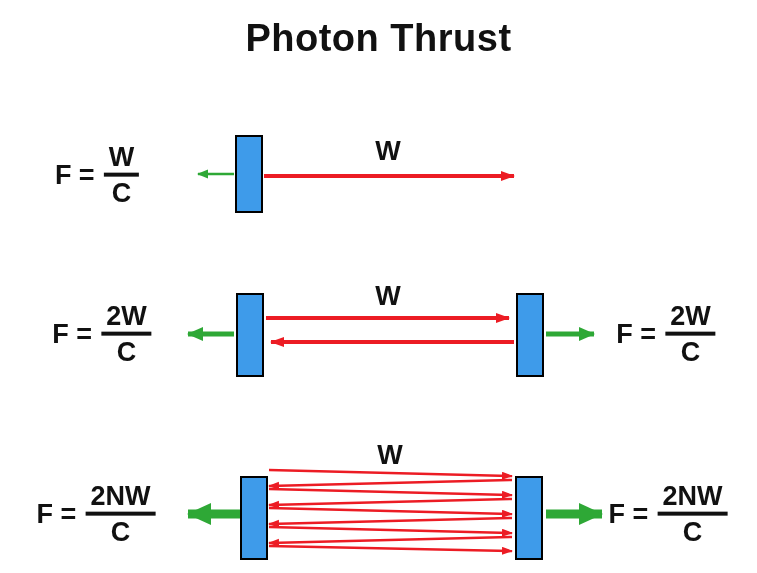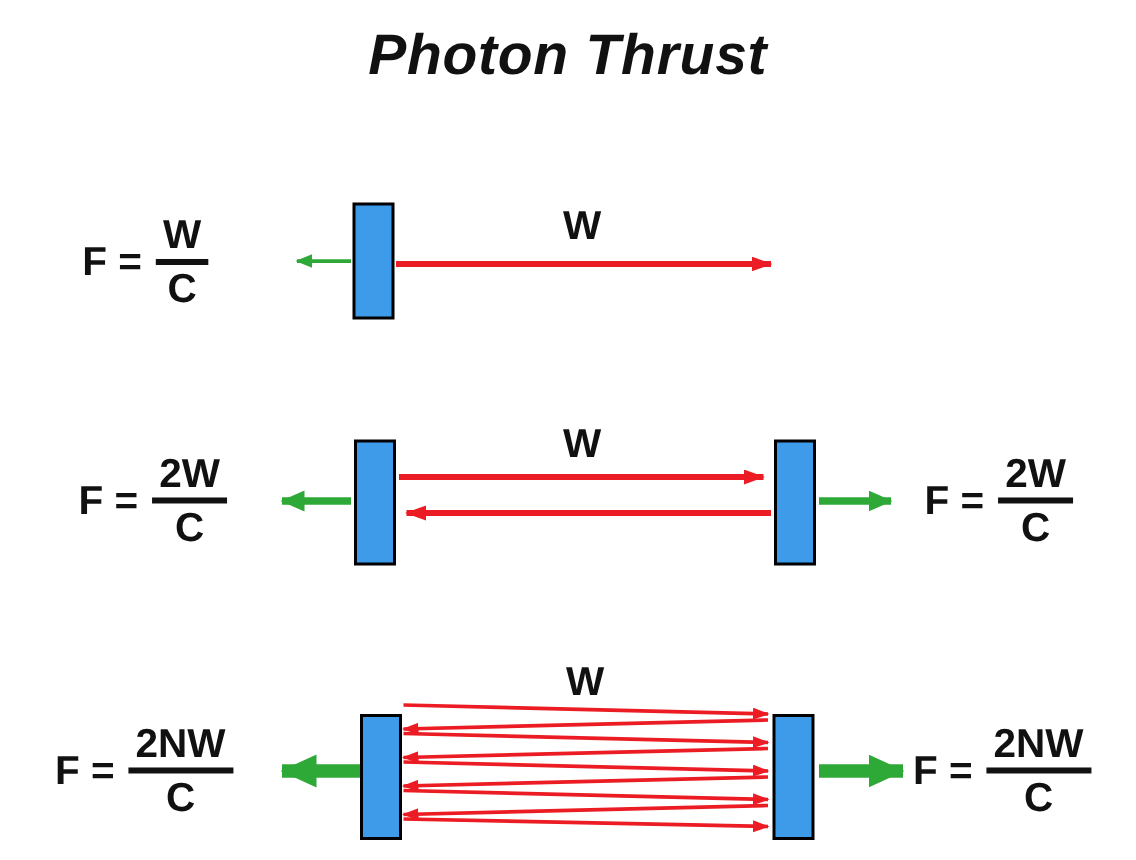--- a/index.html
+++ b/index.html
@@ -1,20 +1,20 @@
 <!DOCTYPE html>
 <html><head>
 <meta charset="utf-8">
 <style>
   html,body{margin:0;padding:0;background:#ffffff;}
   body{width:757px;height:573px;position:relative;overflow:hidden;
        font-family:"Liberation Sans",sans-serif;color:#111;}
   .diagram{position:absolute;left:0;top:0;}
   .title{position:absolute;left:50%;top:38px;transform:translate(-50%,-50%);
-         font-size:38px;font-weight:bold;letter-spacing:0.5px;white-space:nowrap;font-style:italic;}
+         font-size:38px;font-weight:bold;letter-spacing:0.5px;white-space:nowrap;}
   .formula{position:absolute;display:flex;align-items:center;gap:9px;
            transform:translate(-50%,-50%);font-weight:bold;font-size:27px;white-space:nowrap;}
   .frac{display:flex;flex-direction:column;align-items:center;line-height:1.05;}
   .num{border-bottom:4px solid #111;padding:0 5px 2px;}
   .den{padding-top:2px;}
   .wlabel{position:absolute;transform:translate(-50%,-50%);
           font-weight:bold;font-size:27px;}
 </style>
 </head>
 <body>

